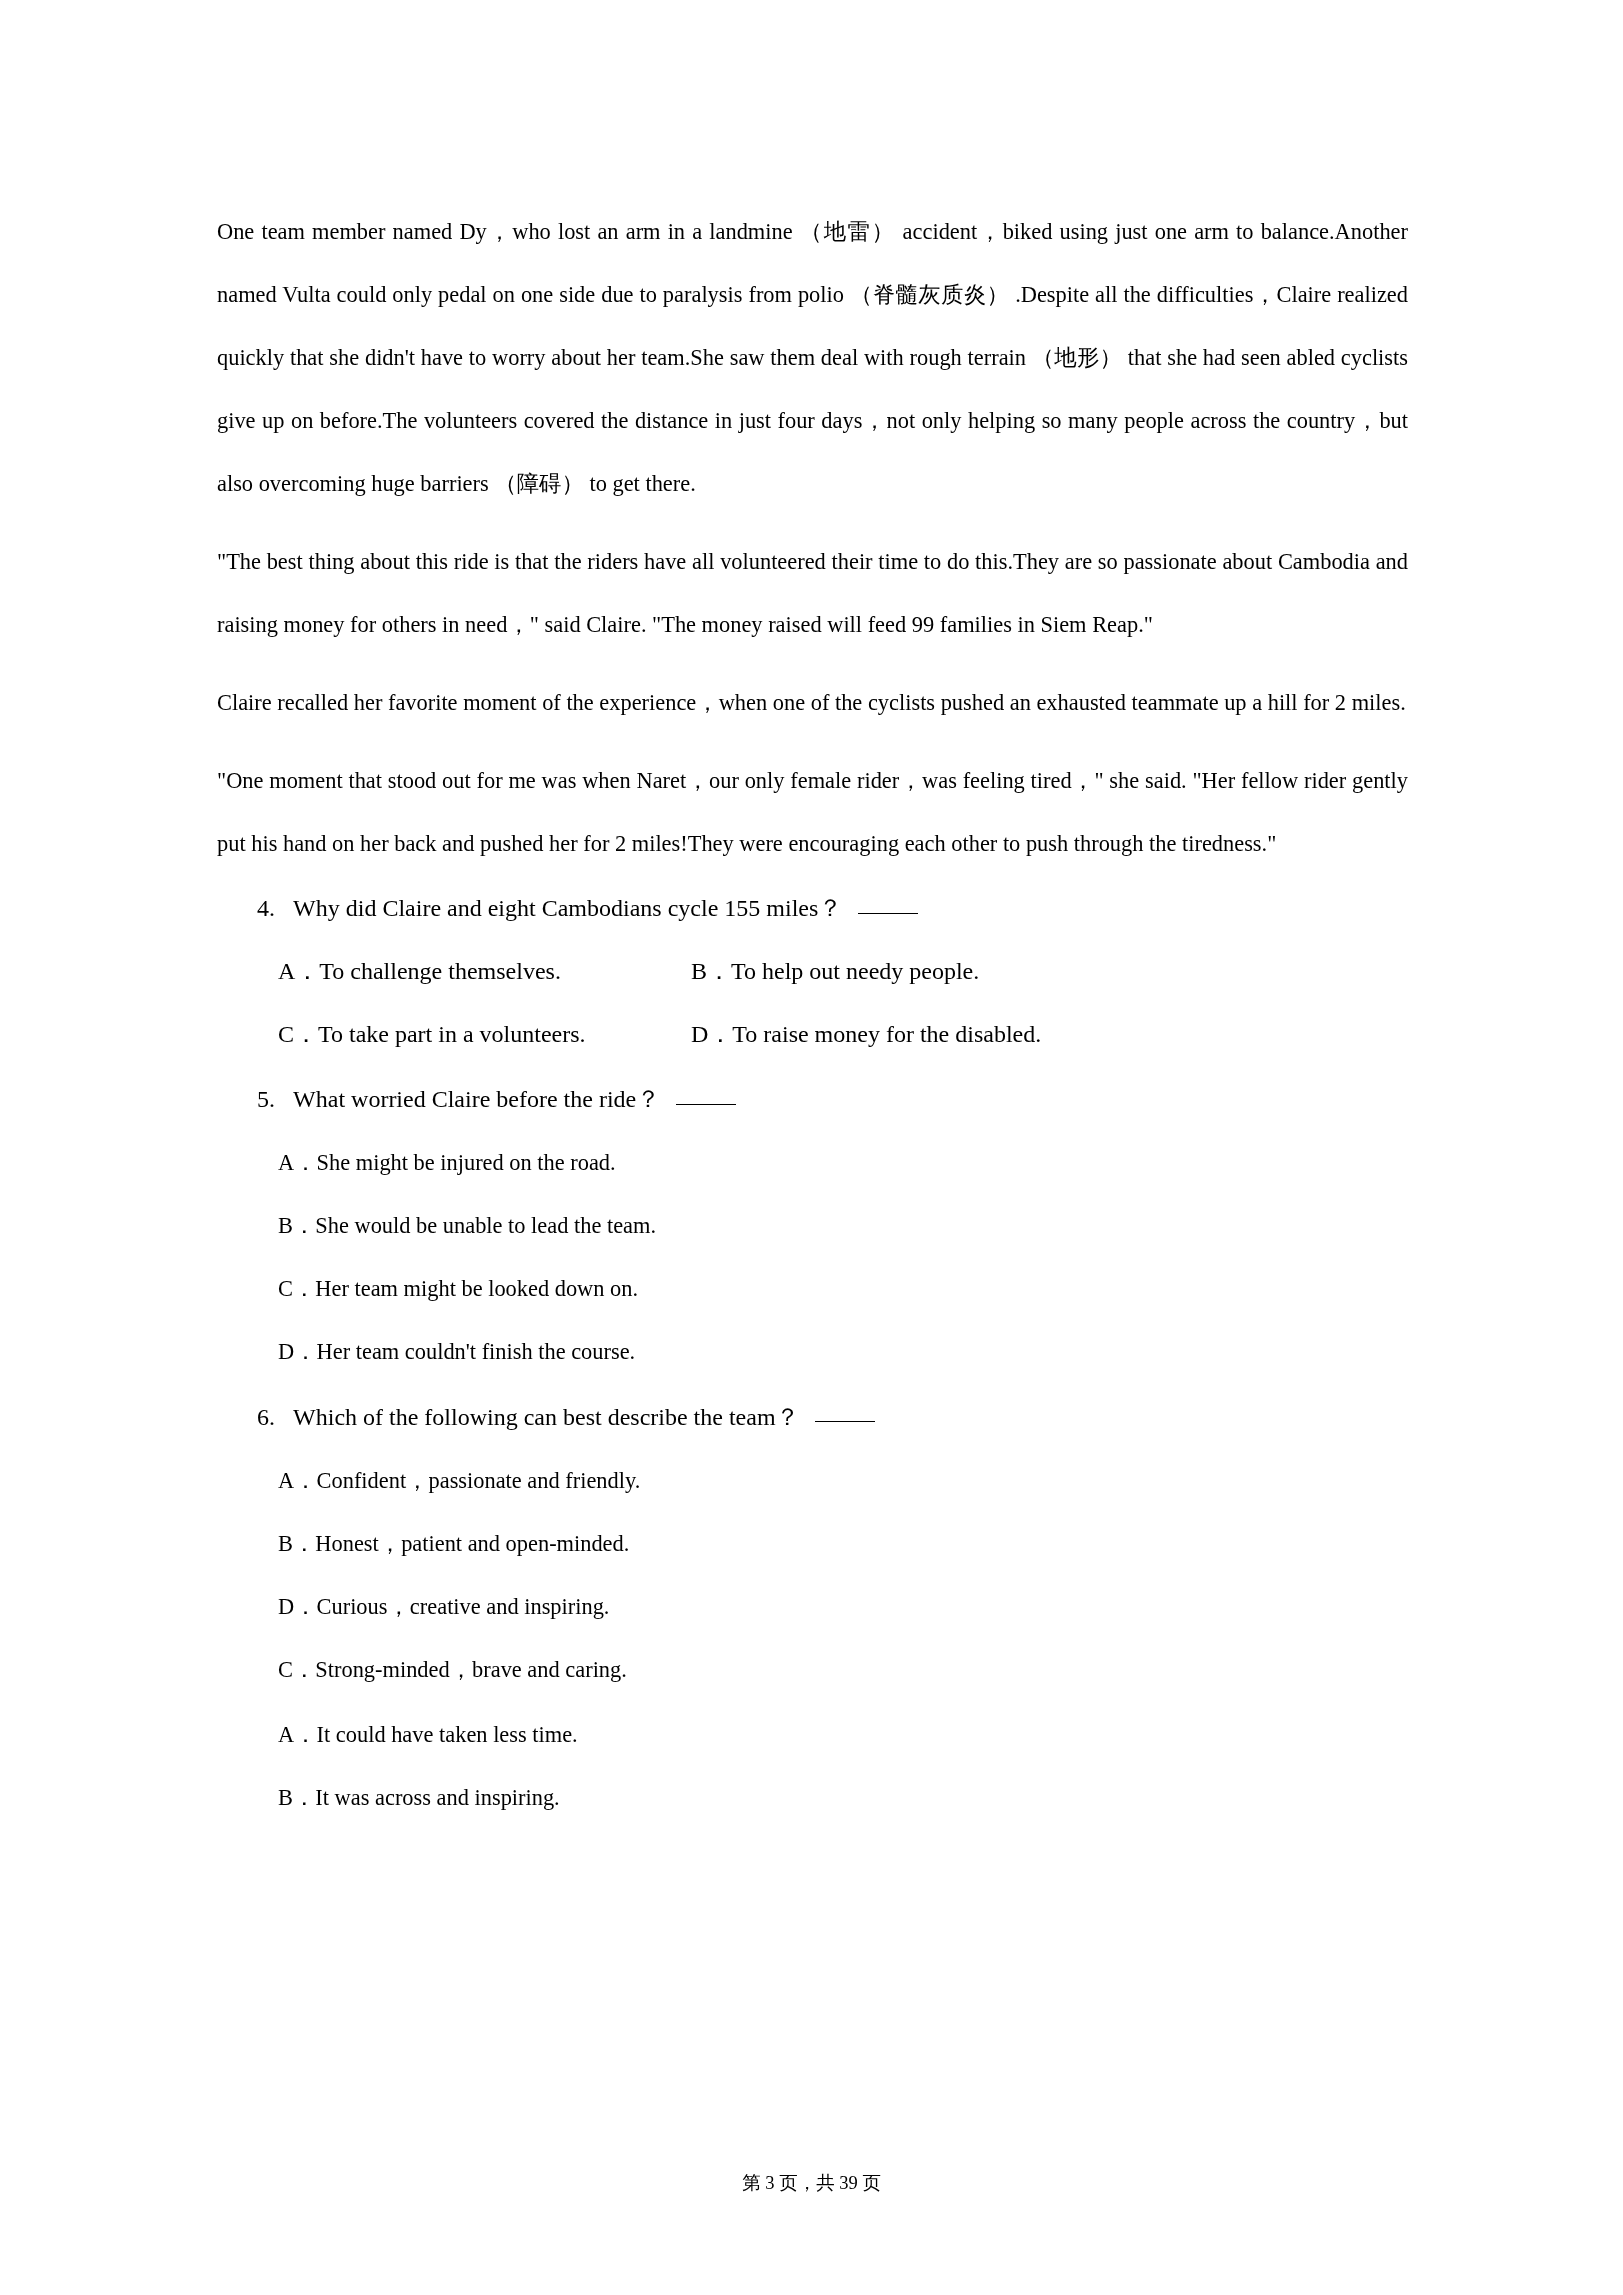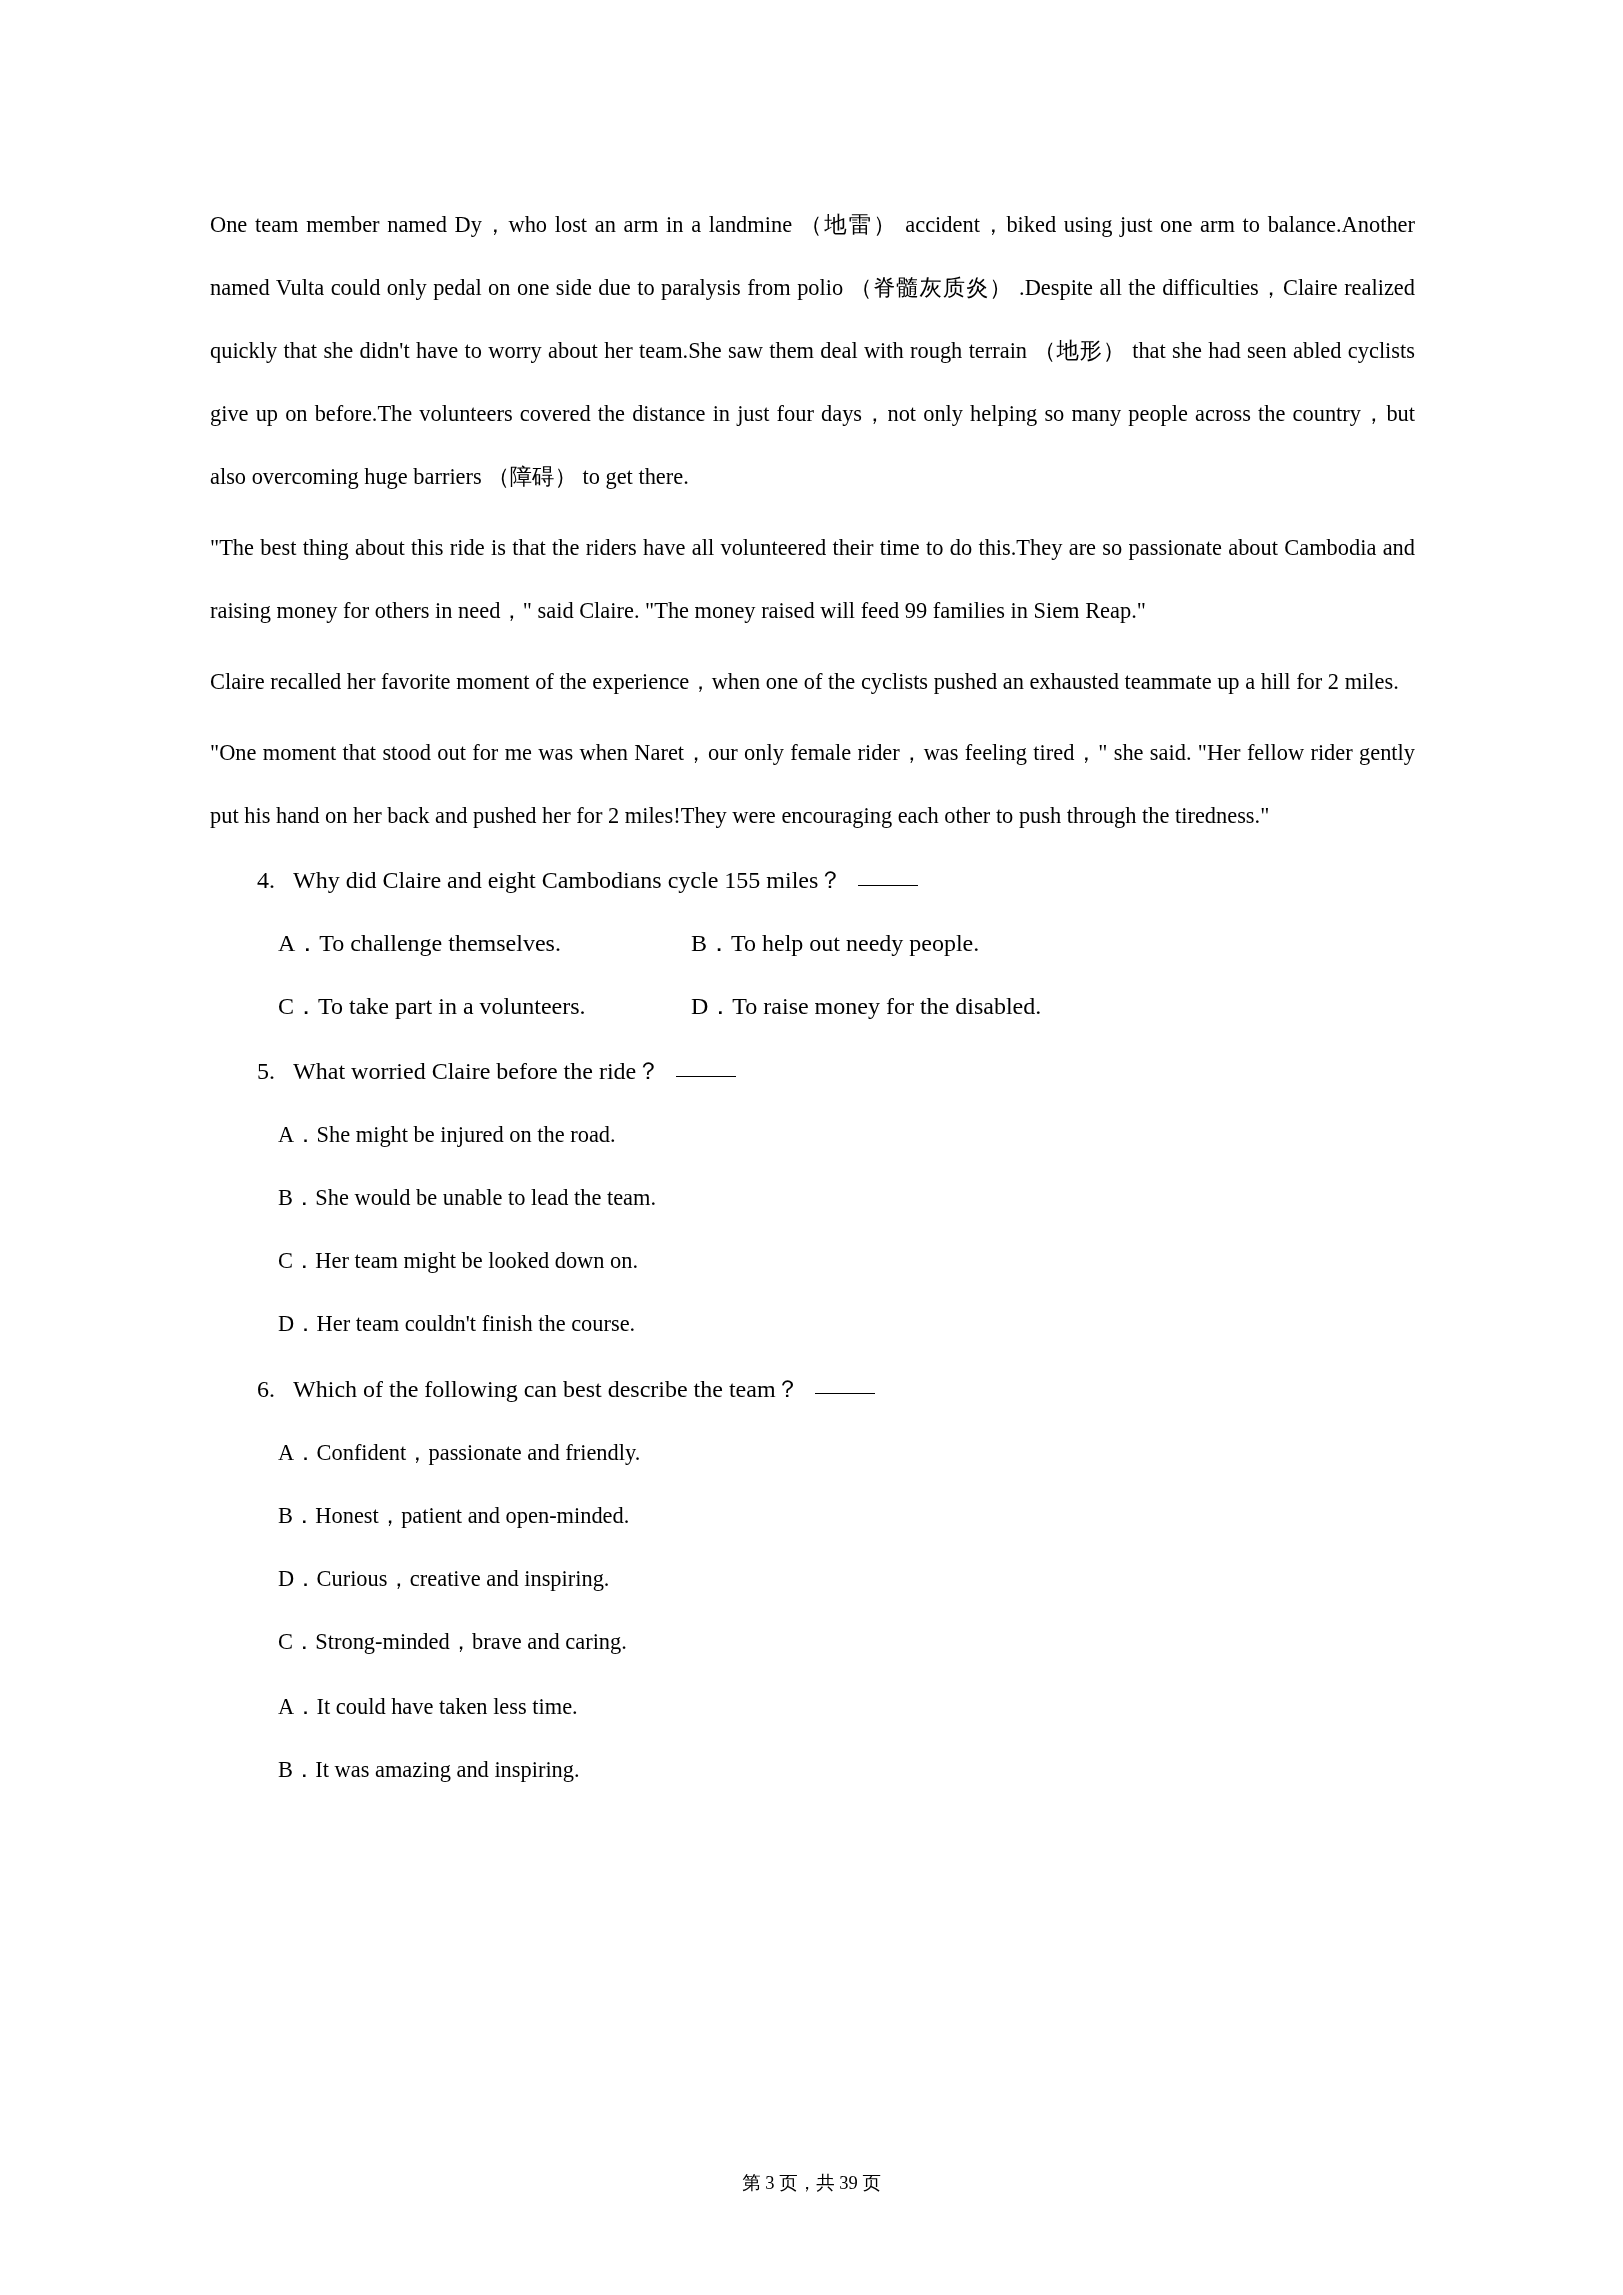--- a/index.html
+++ b/index.html
@@ -24,21 +24,21 @@
     position: absolute;
     left: 202px;
     top: 185px;
     width: 1221px;
   }
   .para {
     font-size: 22.4px;
     line-height: 63px;
     text-align: justify;
     text-justify: inter-word;
-    margin: 8px;
+    margin: 15px;
   }
   .para.block {
     margin-bottom: 0px;
   }
   .q-block {
     margin-top: 2.2px;
   }
   .q-stem {
     font-size: 24px;
     line-height: 63px;
@@ -132,20 +132,20 @@
         <span class="blank"></span>
       </p>
       <p class="opt-single">A．Confident，passionate and friendly.</p>
       <p class="opt-single">B．Honest，patient and open-minded.</p>
       <p class="opt-single">D．Curious，creative and inspiring.</p>
       <p class="opt-single">C．Strong-minded，brave and caring.</p>
     </div>
 
     <div class="q-block">
       <p class="opt-single">A．It could have taken less time.</p>
-      <p class="opt-single">B．It was amazing and inspiring.</p>
+      <p class="opt-single">B．It was across and inspiring.</p>
     </div>
 
   </div>
 
   <div class="footer">第 3 页，共 39 页</div>
 </div>
 
 
 </body></html>

